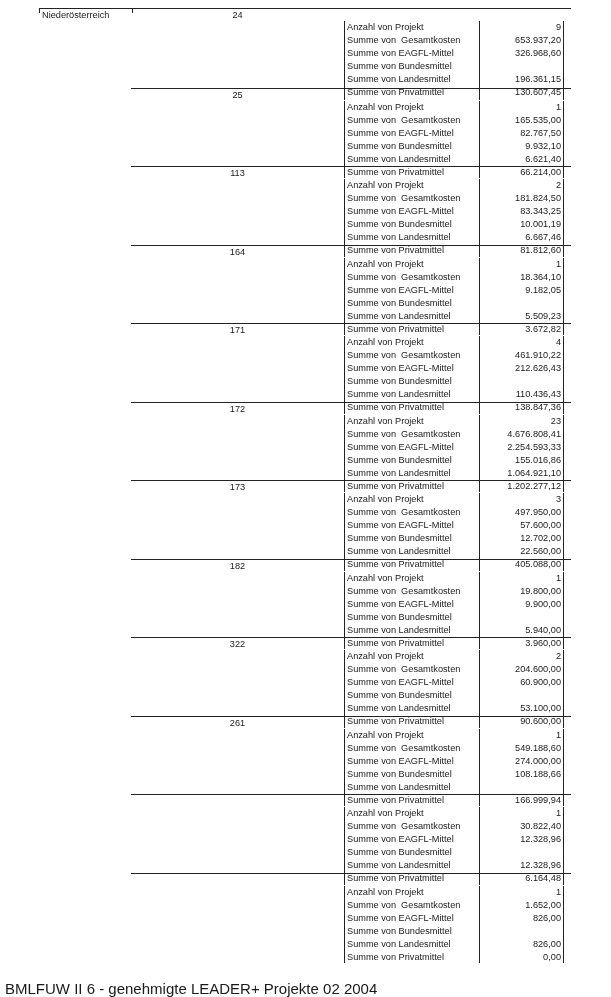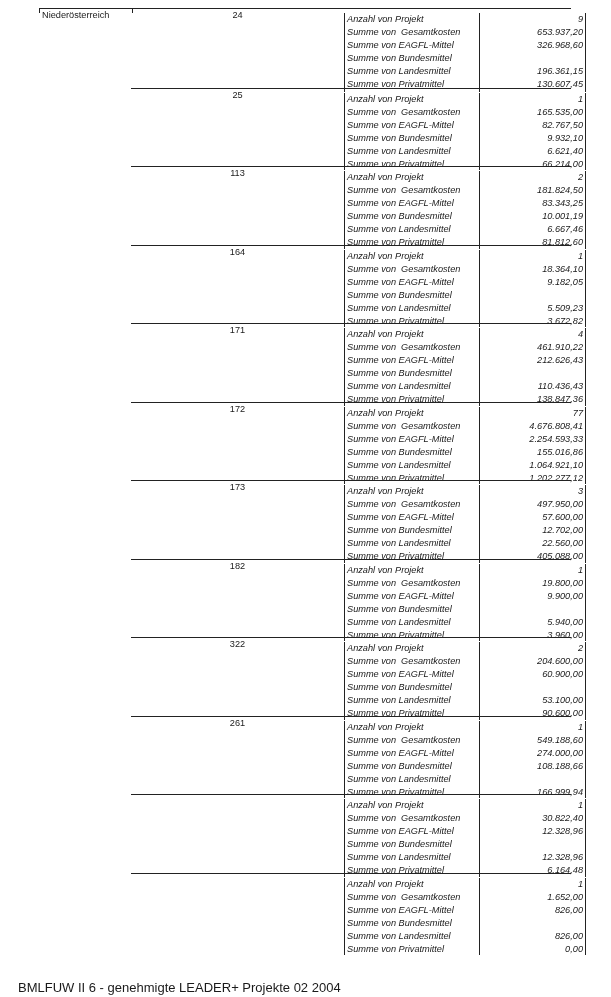--- a/index.html
+++ b/index.html
@@ -24,35 +24,35 @@
   .group {
     position: relative; height: 78.5px; border-top: 1.3px solid #222;
     box-sizing: border-box;
   }
   .group:first-child { border-top: none; }
   .group-id {
     position: absolute; left: 0; top: 0; width: 213px; text-align: center;
     font-size: 9.2px; line-height: 12px;
   }
   .rows {
-    position: absolute; left: 213px; top: 4px; width: 242px; height: 100%;
-    border-left: 1.3px solid #222; border-right: 1.3px solid #222; box-sizing: border-box; font-style: italic;
+    position: absolute; left: 213px; top: 12px; width: 220px; height: 100%;
+    border-left: 1.3px solid #222; border-right: 1.3px solid #222; box-sizing: border-box;
   }
   .rows-divider {
     position: absolute; left: 134px; top: 0; bottom: 0; border-left: 1.3px solid #222;
   }
   .row { position: relative; height: 13px; }
   .row-label {
     position: absolute; left: 2px; top: 0; font-size: 9.2px; line-height: 13px; white-space: pre;
   }
   .row-value {
     position: absolute; right: 2px; top: 0; font-size: 9.2px; line-height: 13px; text-align: right;
   }
   .footer-left {
-    position: absolute; left: 18px; top: 980px; font-size: 13px;
+    position: absolute; left: 5px; top: 980px; font-size: 15px;
   }
   .footer-right {
     position: absolute; right: 96px; top: 1010px; font-size: 12px; text-align: right;
   }
 </style>
 </head>
 <body>
 
 <div class="page">
   <div class="table">
@@ -209,21 +209,21 @@
               <span class="row-value">138.847,36</span>
             </div>
           </div>
         </div>
         <div class="group">
           <div class="group-id">172</div>
           <div class="rows">
             <div class="rows-divider"></div>
             <div class="row">
               <span class="row-label">Anzahl von Projekt</span>
-              <span class="row-value">77</span>
+              <span class="row-value">23</span>
             </div>
             <div class="row">
               <span class="row-label">Summe von  Gesamtkosten</span>
               <span class="row-value">4.676.808,41</span>
             </div>
             <div class="row">
               <span class="row-label">Summe von EAGFL-Mittel</span>
               <span class="row-value">2.254.593,33</span>
             </div>
             <div class="row">

